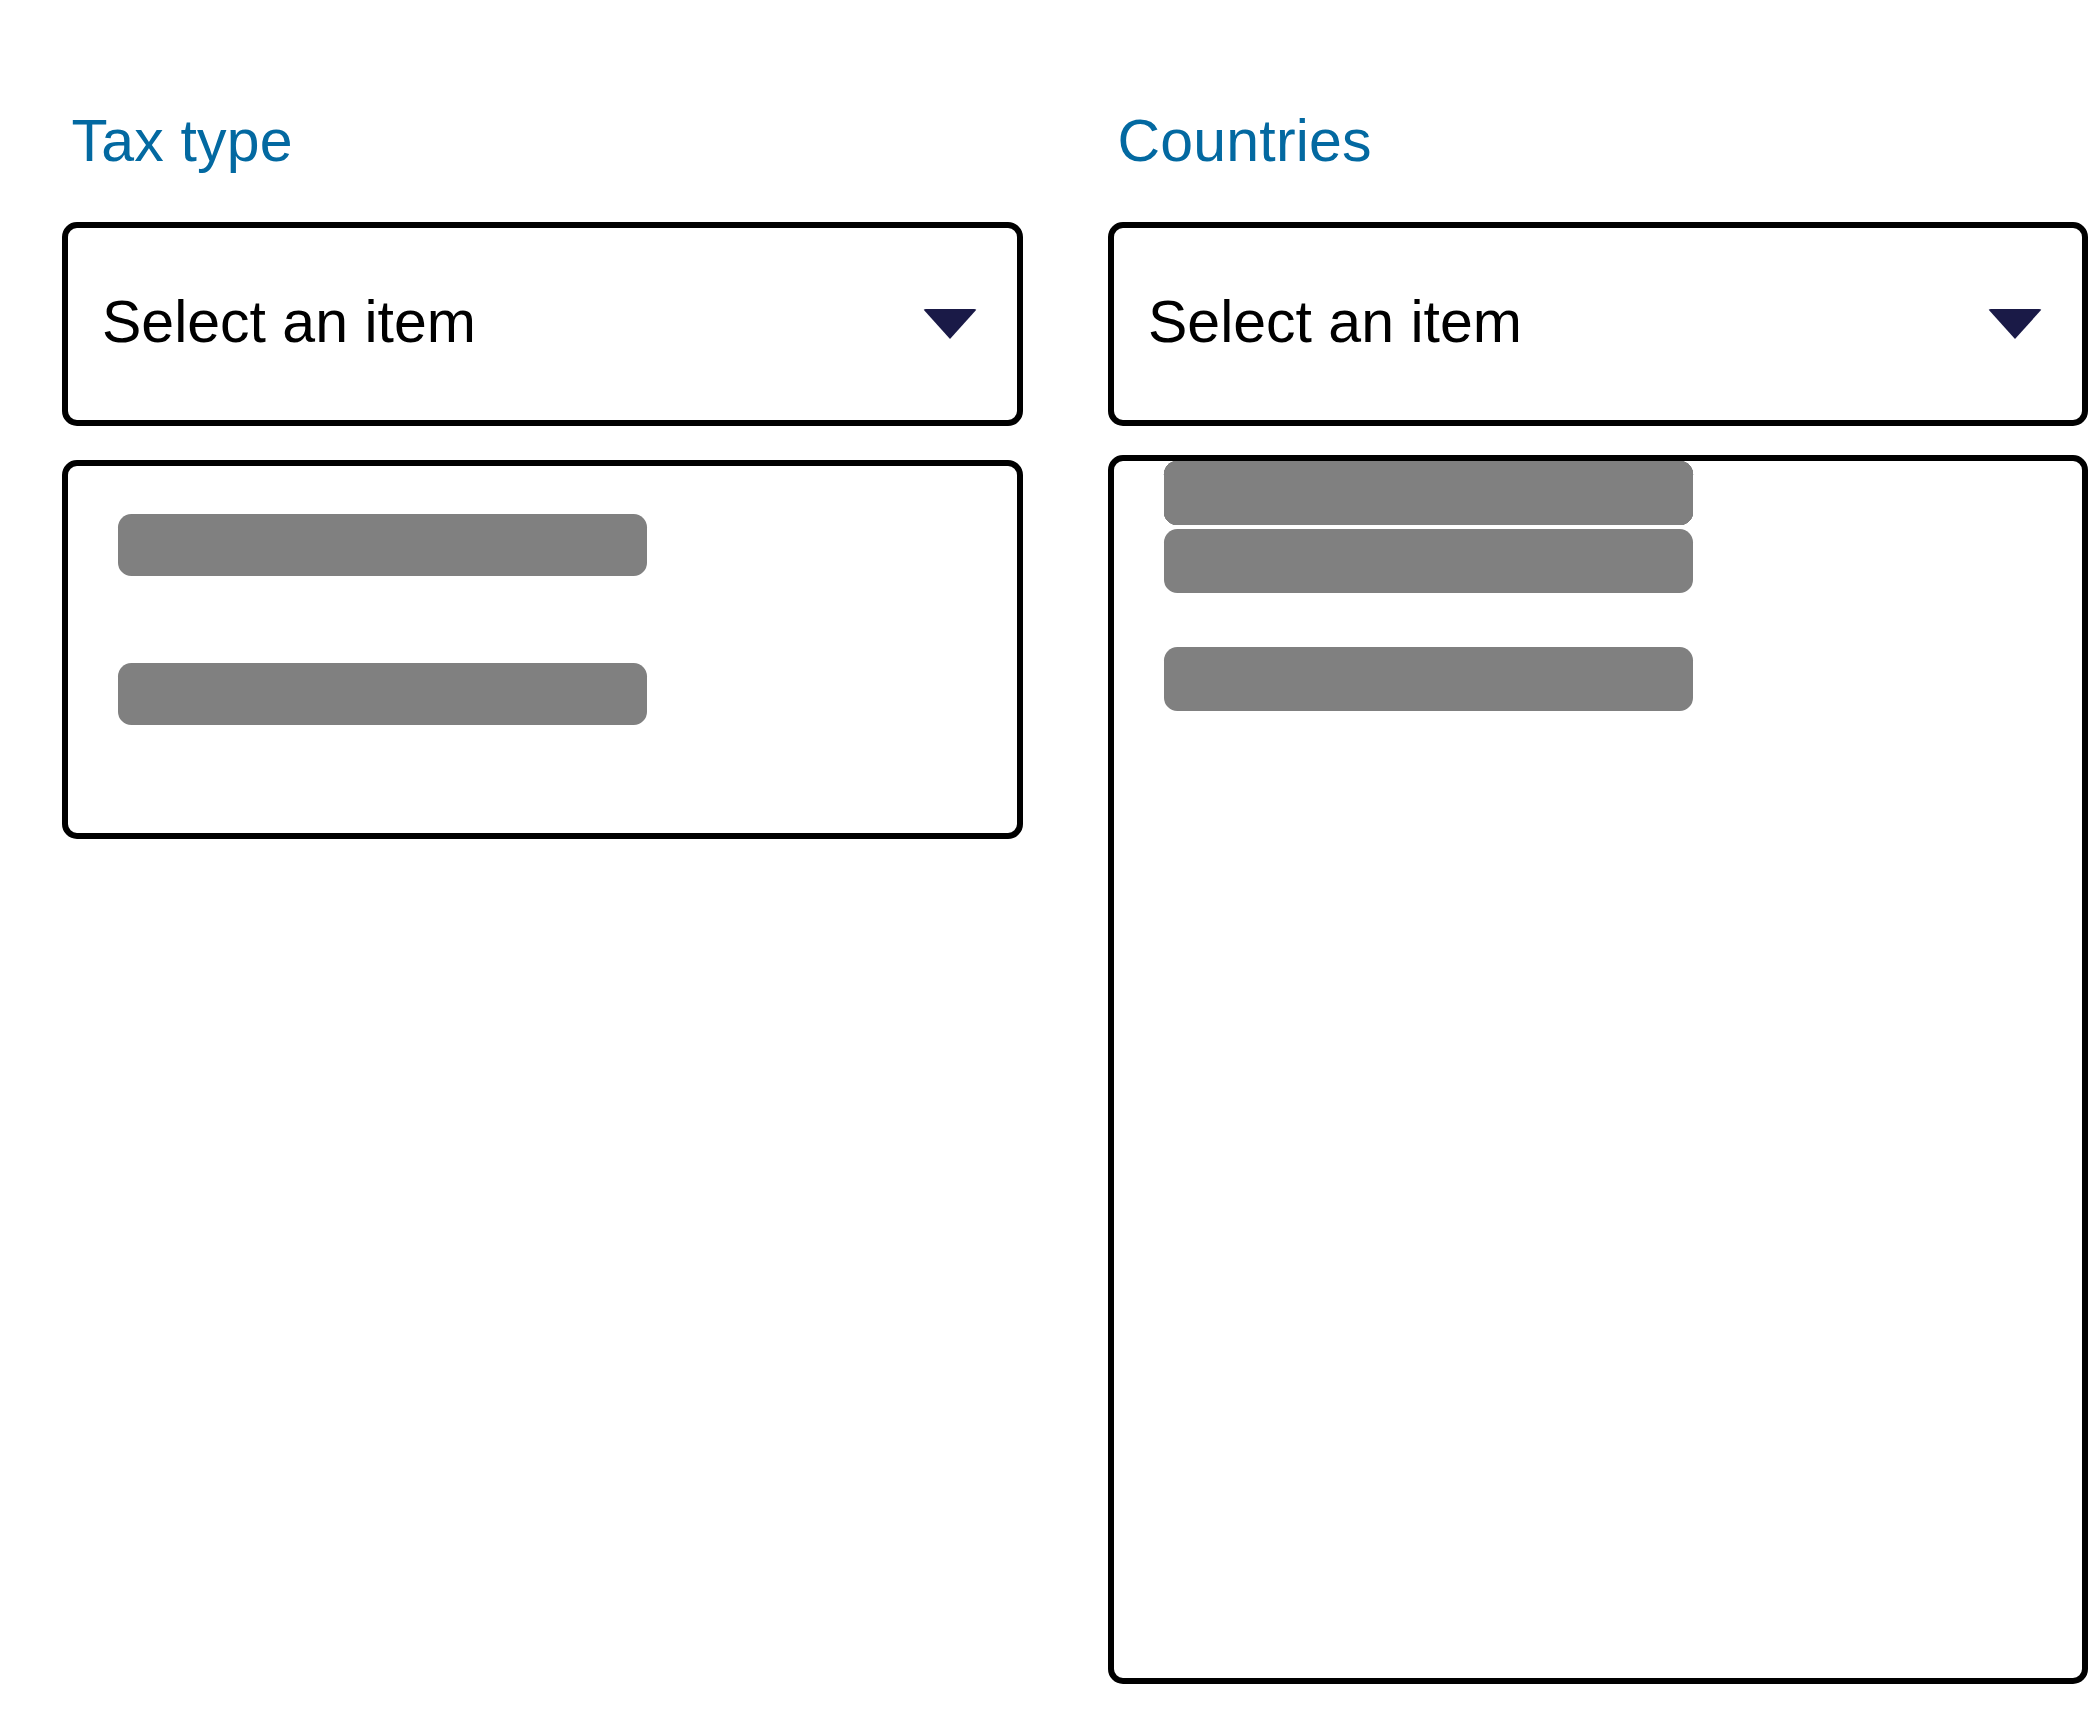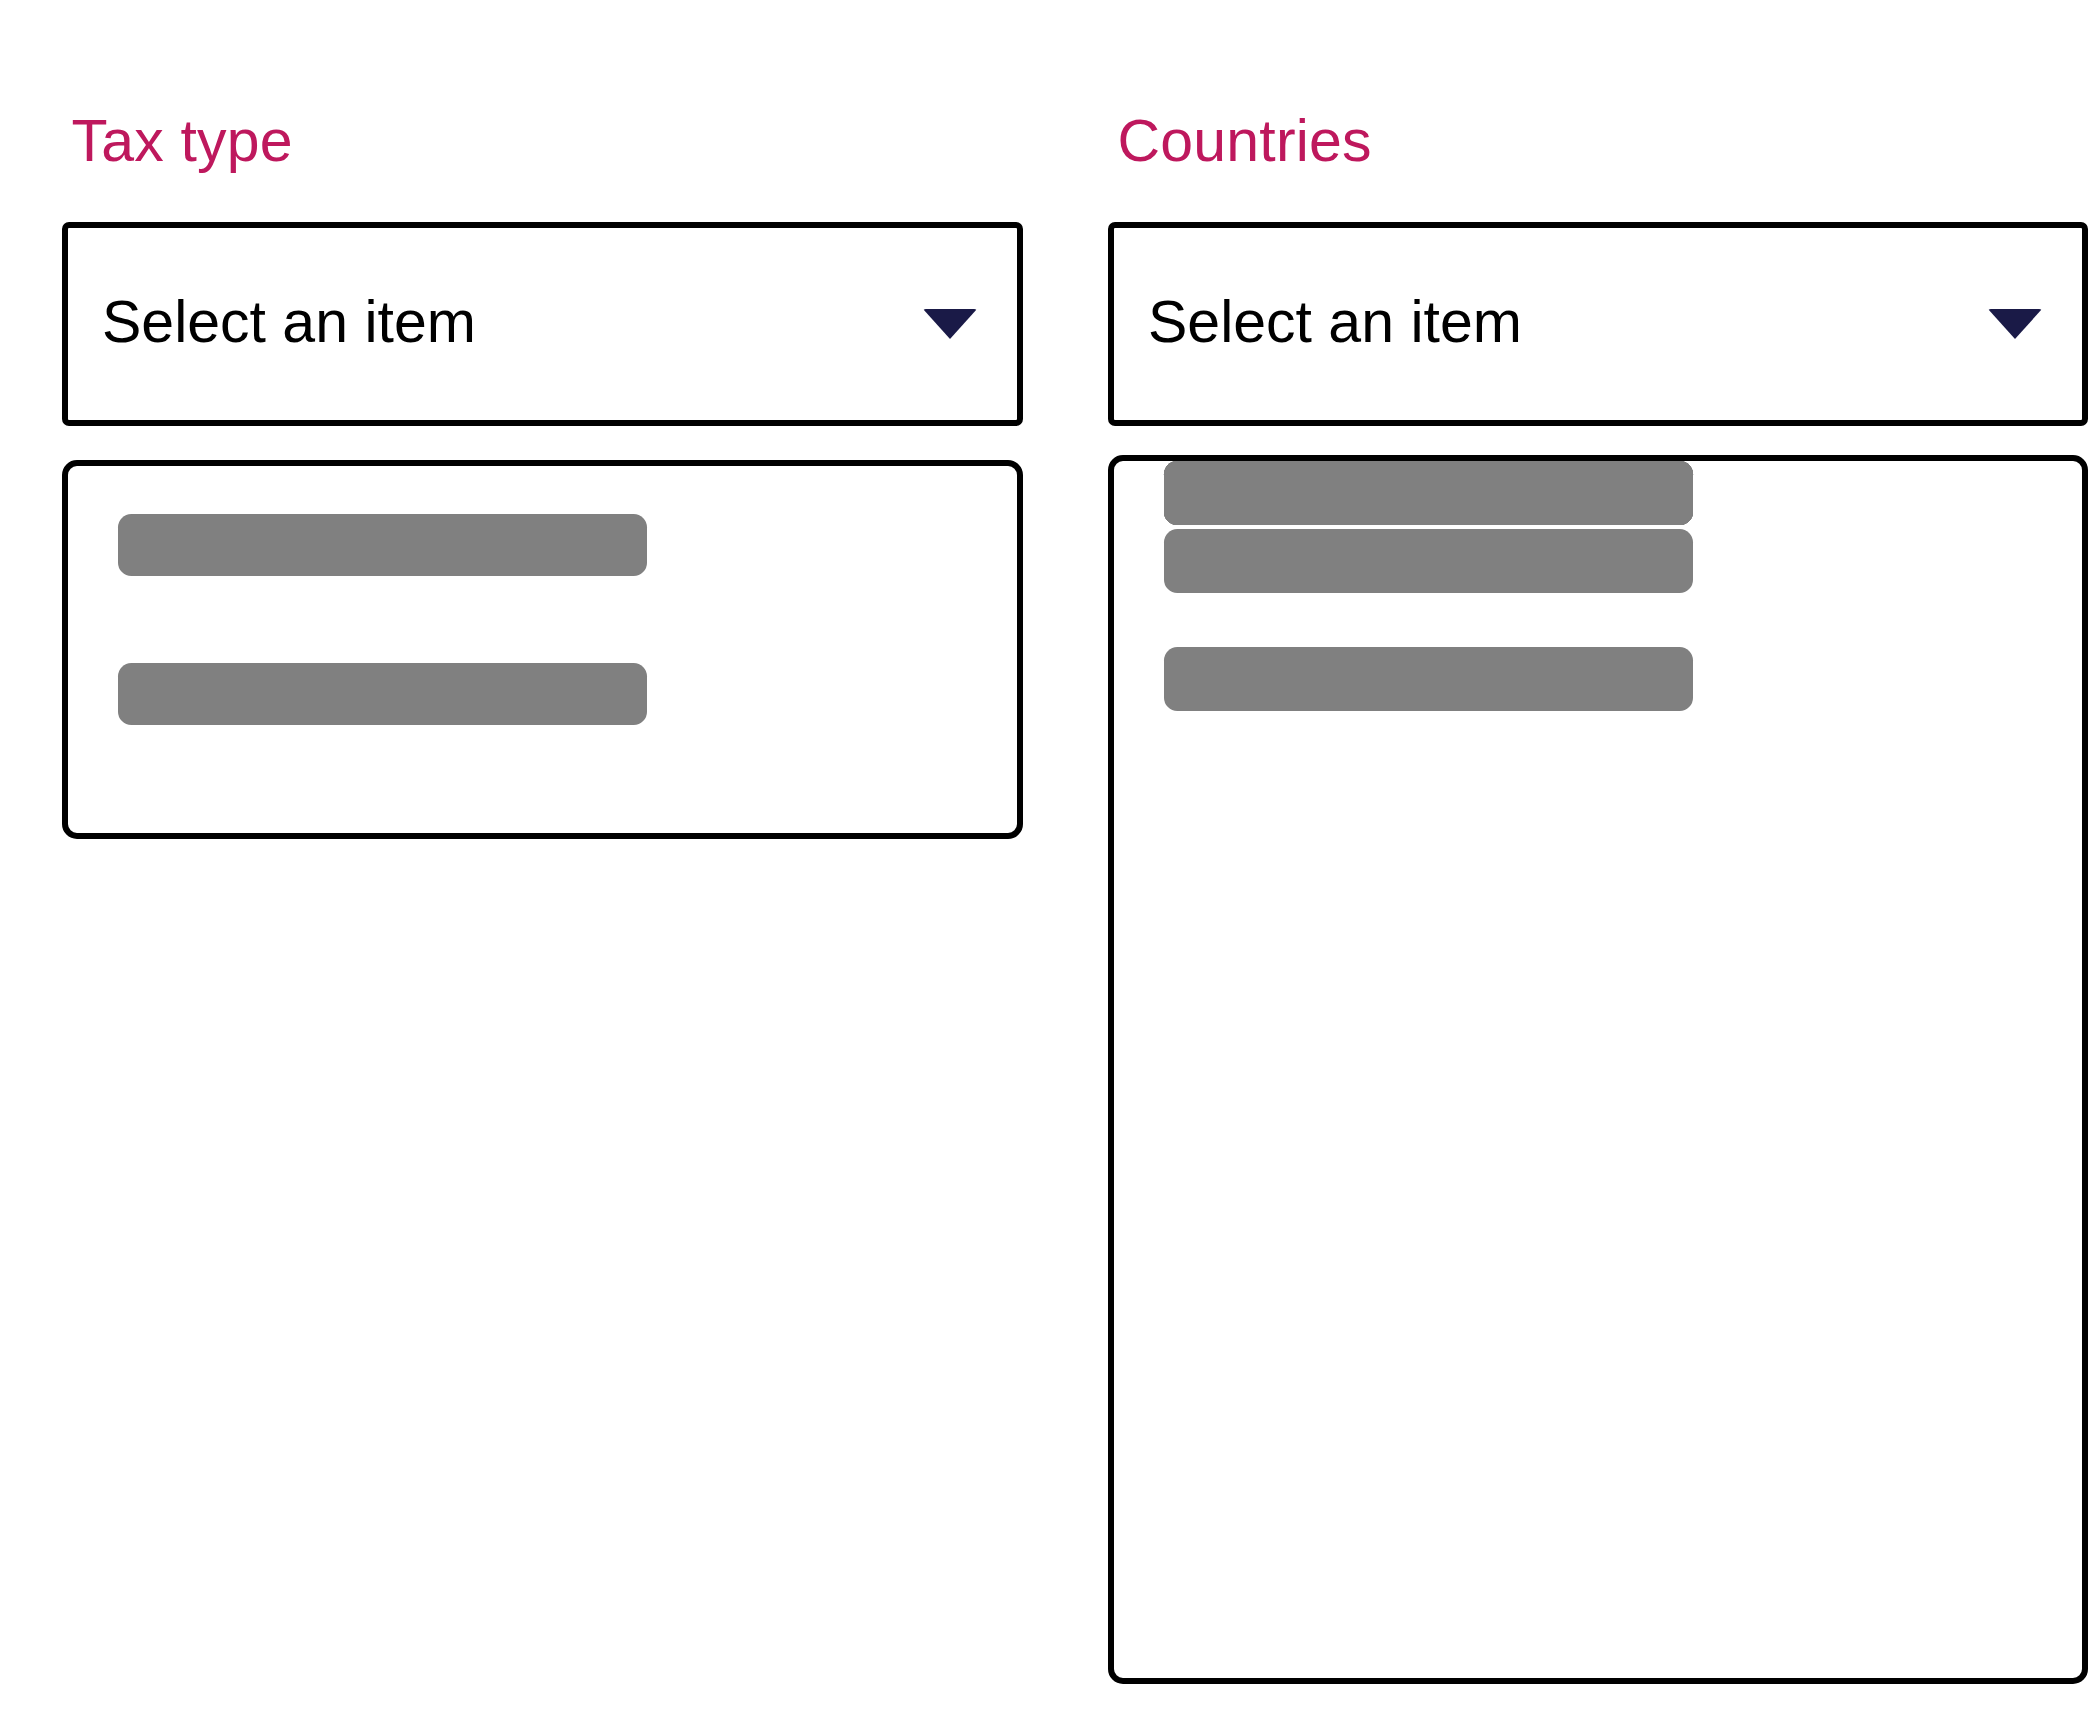--- a/index.html
+++ b/index.html
@@ -29,37 +29,37 @@
   #col-tax-type   { left: 62px;   width: 961px; }
   #col-countries  { left: 1108px; width: 980px; }
 
   
   .field-label {
     position: absolute;
     top: 112px;
     left: 9.5px;
     font-size: 59px;
     line-height: 1;
-    color: #be185d;
+    color: #0369a1;
     font-weight: 400;
     letter-spacing: 0.2px;
     white-space: nowrap;
   }
 
   
   .select-box {
     position: absolute;
     top: 222px;
     left: 0;
     box-sizing: border-box;
     height: 204px;
     width: 100%;
     background: #ffffff;
     border: 6.7px solid #000000;
-    border-radius: 7px;
+    border-radius: 15px;
     display: flex;
     align-items: center;
     justify-content: space-between;
     padding: 0 34px 0 34px;
     cursor: pointer;
   }
   .select-value {
     font-size: 59px;
     line-height: 1;
     color: #000000;

